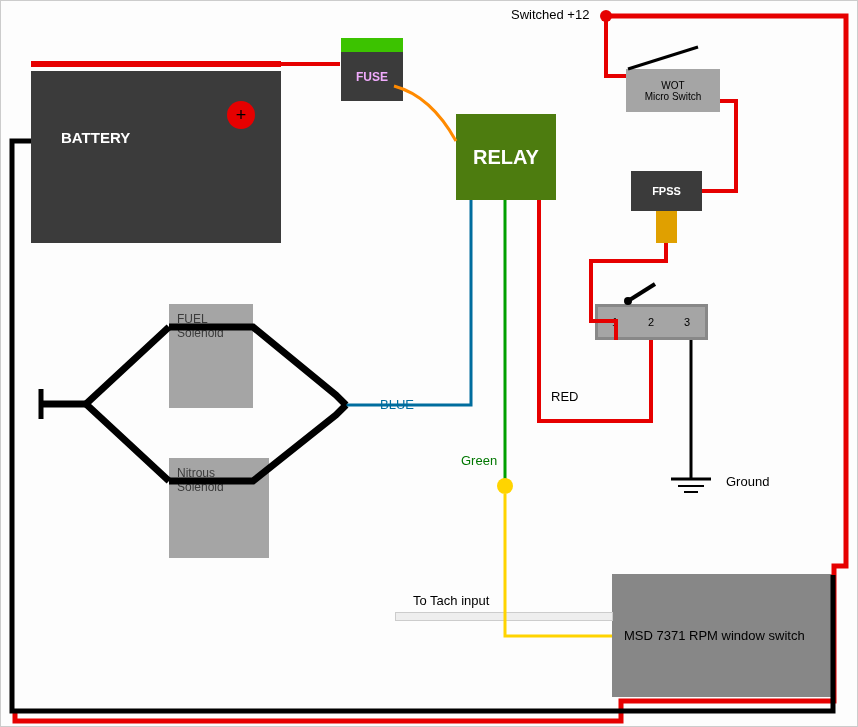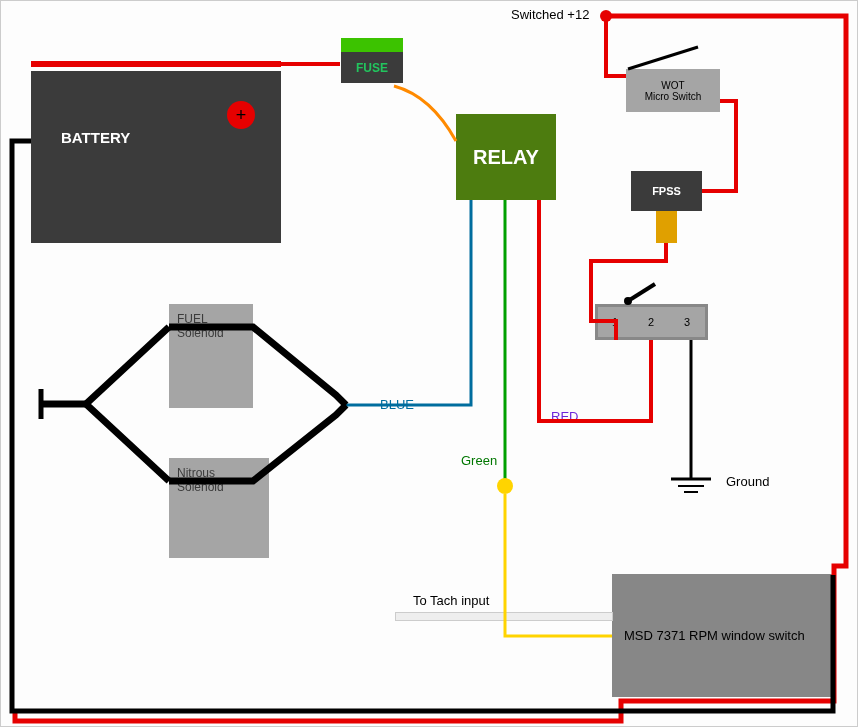--- a/index.html
+++ b/index.html
@@ -3,21 +3,21 @@
 <meta charset="utf-8">
 <style>
 html,body{margin:0;padding:0;background:#fff;font-family:Arial,Helvetica,sans-serif}
 .canvas{position:relative;width:858px;height:727px;background:#fdfdfd;border:1px solid #ccc;box-sizing:border-box}
 .box{position:absolute;box-sizing:border-box}
 .battery{left:30px;top:70px;width:250px;height:172px;background:#3b3b3b}
 .battery-top{left:30px;top:60px;width:250px;height:6px;background:#e60000}
 .battery-label{position:absolute;left:30px;top:58px;color:#fff;font-size:15px;font-weight:bold}
 .battery-term{left:226px;top:100px;width:28px;height:28px;border-radius:50%;background:#e60000;display:flex;align-items:center;justify-content:center;color:#000;font-size:18px;line-height:1}
 .fuse-top{left:340px;top:37px;width:62px;height:14px;background:#3cc300}
-.fuse-body{left:340px;top:51px;width:62px;height:31px;background:#3b3b3b;color:#22c55e;font-size:12px;font-weight:bold;display:flex;align-items:center;justify-content:center}
+.fuse-body{left:340px;top:51px;width:62px;height:49px;background:#3b3b3b;color:#f0abfc;font-size:12px;font-weight:bold;display:flex;align-items:center;justify-content:center}
 .relay{left:455px;top:113px;width:100px;height:86px;background:#4d7c0f;color:#fff;font-size:20px;font-weight:bold;display:flex;align-items:center;justify-content:center}
 .fuel-sol{left:168px;top:303px;width:84px;height:104px;background:#a5a5a5;color:#3b3b3b;font-size:12px;padding:8px}
 .nitrous-sol{left:168px;top:457px;width:100px;height:100px;background:#a5a5a5;color:#3b3b3b;font-size:12px;padding:8px}
 .wot{left:625px;top:68px;width:94px;height:43px;background:#a5a5a5;color:#000;font-size:10px;text-align:center;display:flex;flex-direction:column;align-items:center;justify-content:center}
 .fpss{left:630px;top:170px;width:71px;height:40px;background:#3b3b3b;color:#fff;font-size:11px;font-weight:bold;display:flex;align-items:center;justify-content:center}
 .fpss-tab{left:655px;top:210px;width:21px;height:32px;background:#e0a000}
 .toggle{left:594px;top:303px;width:113px;height:36px;background:#a5a5a5;border:3px solid #888}
 .toggle-num{position:absolute;top:9px;color:#000;font-size:11px}
 .msd{left:611px;top:573px;width:221px;height:123px;background:#878787;color:#000;font-size:13px;display:flex;align-items:center;padding-left:12px}
 .tach-bar{left:394px;top:611px;width:218px;height:9px;background:#eee;border:1px solid #ccc}
@@ -73,21 +73,21 @@
 
   <div class="box msd">
     <span>MSD 7371 RPM window switch</span>
   </div>
 
   <div class="box tach-bar"></div>
 
   <span class="label" style="left:510px;top:6px">Switched +12</span>
   <span class="label" style="left:379px;top:396px;color:#006d9e">BLUE</span>
   <span class="label" style="left:460px;top:452px;color:#007700">Green</span>
-  <span class="label" style="left:550px;top:408px;color:#6d28d9">RED</span>
+  <span class="label" style="left:550px;top:388px;color:#000000">RED</span>
   <span class="label" style="left:725px;top:473px">Ground</span>
   <span class="label" style="left:412px;top:592px">To Tach input</span>
 
   <svg width="858" height="727">
 
     <path d="M254 63 L339 63" stroke="#e60000" stroke-width="4" fill="none"></path>
 
     <path d="M393 85 Q430 95 455 140" stroke="#ff8a00" stroke-width="3" fill="none"></path>
 
     <circle cx="605" cy="15" r="6" fill="#e60000"></circle>

